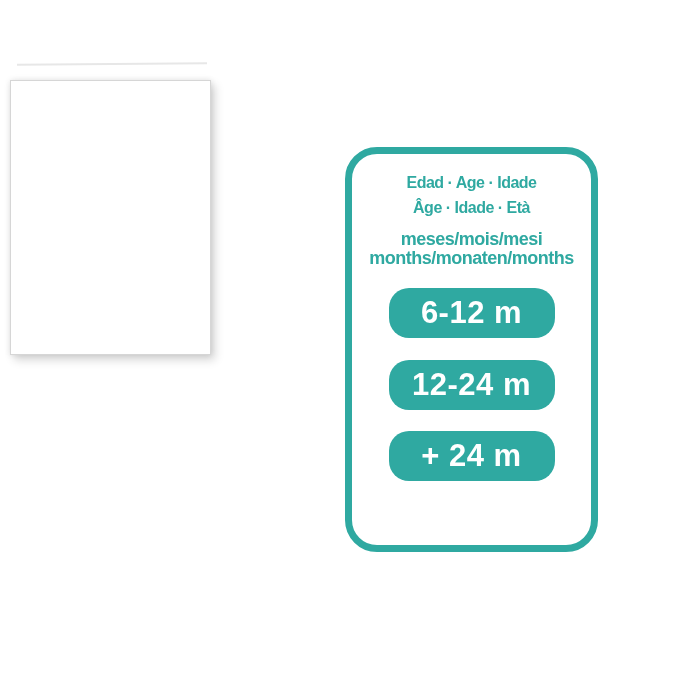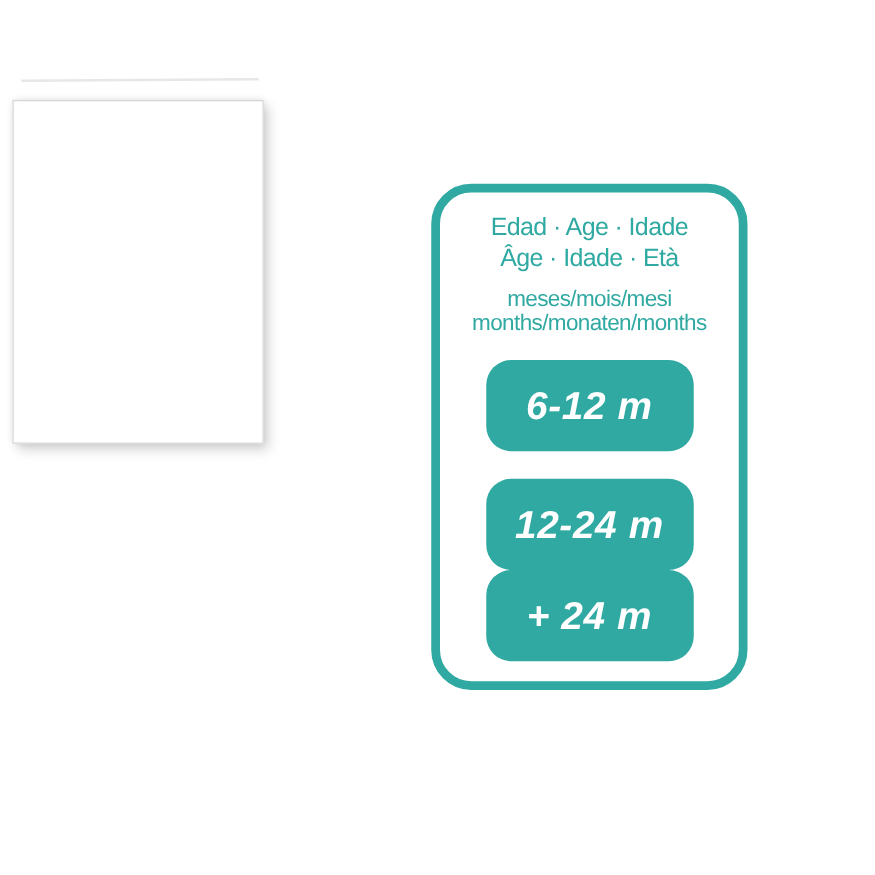--- a/index.html
+++ b/index.html
@@ -52,53 +52,52 @@
     width: 253px;
     height: 405px;
     background: #ffffff;
     border: 7px solid var(--teal);
     border-radius: 32px;
     text-align: center;
   }
   .title {
     margin-top: 16px;
     color: var(--teal);
-    font-weight: normal;
-    font-size: 20px;
+    font-weight: bold;
+    font-size: 16px;
     line-height: 25px;
     white-space: nowrap;
     letter-spacing: -0.5px;
   }
   .subtitle {
     margin-top: 10px;
     color: var(--teal);
-    font-weight: normal;
+    font-weight: bold;
     font-size: 18px;
     line-height: 19px;
     white-space: nowrap;
     letter-spacing: -0.5px;
   }
   .btn {
     width: 166px;
-    height: 73px;
+    height: 50px;
     margin: 0 auto;
     border-radius: 20px;
     background: var(--teal);
     color: #ffffff;
     font-weight: bold;
     font-size: 31px;
     display: flex;
     align-items: center;
     justify-content: center;
     letter-spacing: 0.5px;
-    font-style: italic;
   }
   .btn-1 { margin-top: 20px; }
   .btn-2 { margin-top: 22px; text-align: right; }
-  .btn-3 { }
+  .btn-3 { margin-top: 21px; }
 </style>
 </head>
 <body>
 
 <div class="stage">
 
   <div class="page-top-edge"></div>
 
   <div class="blank-page"></div>
 

